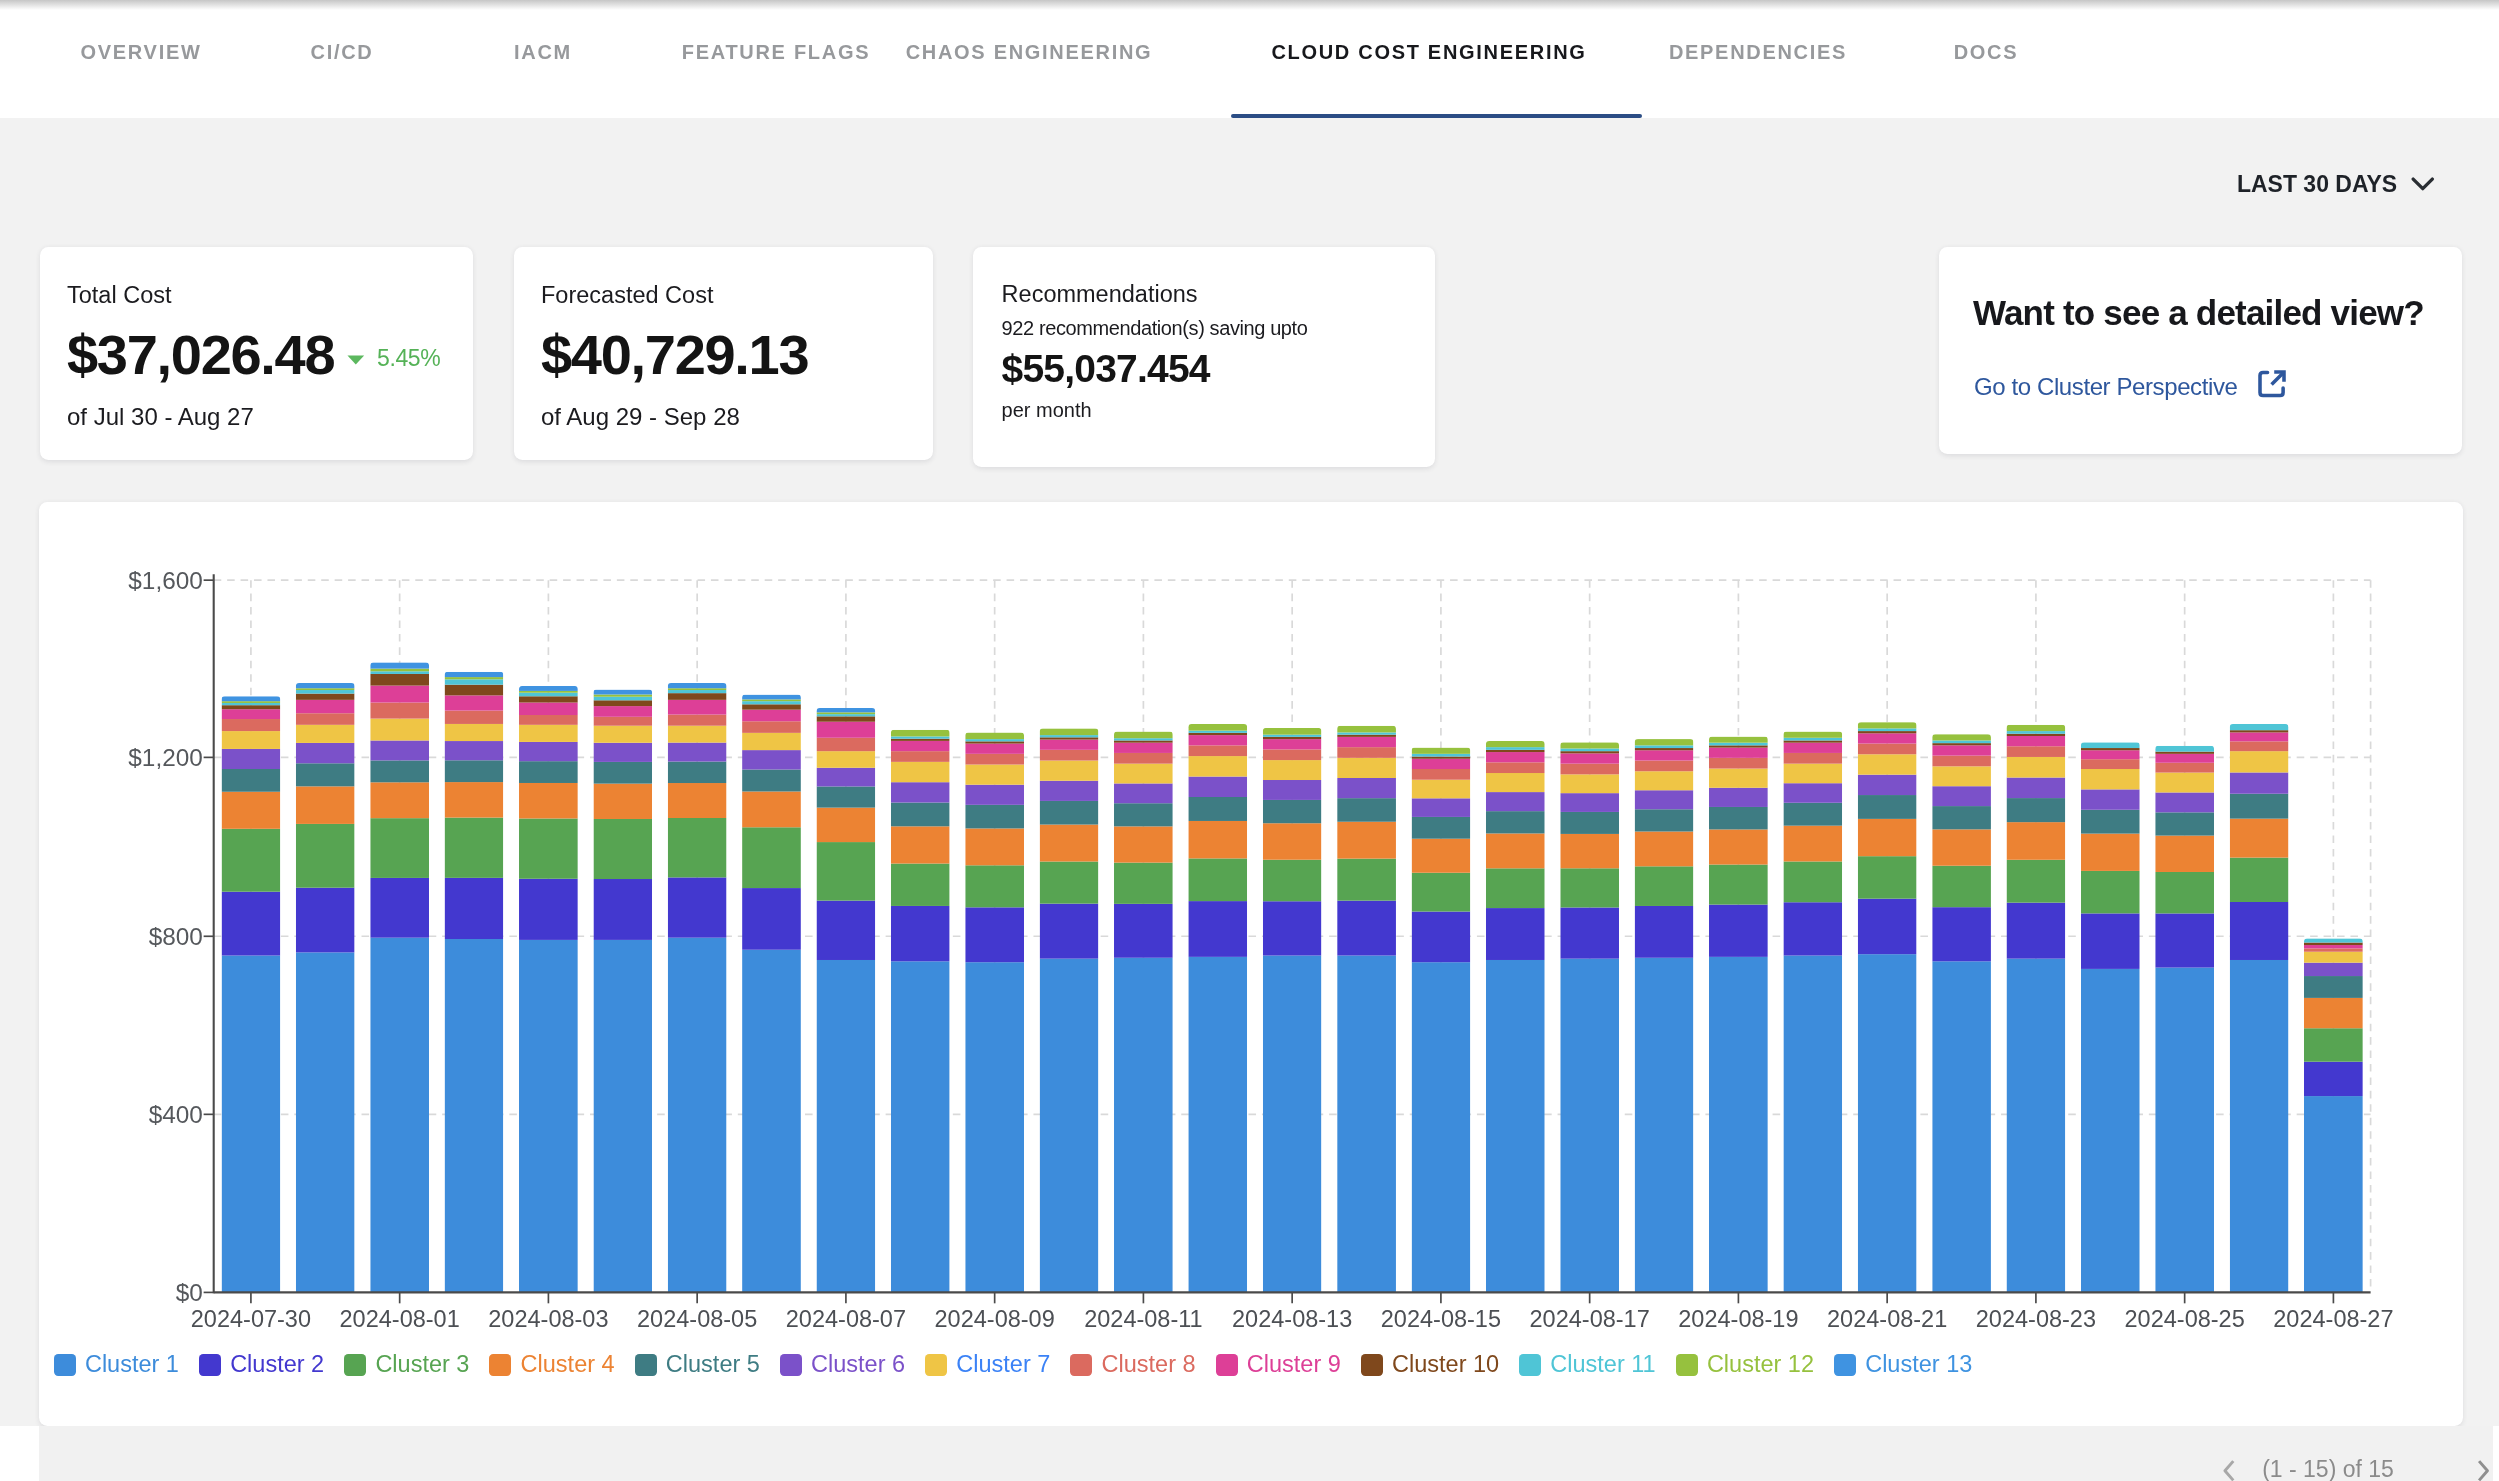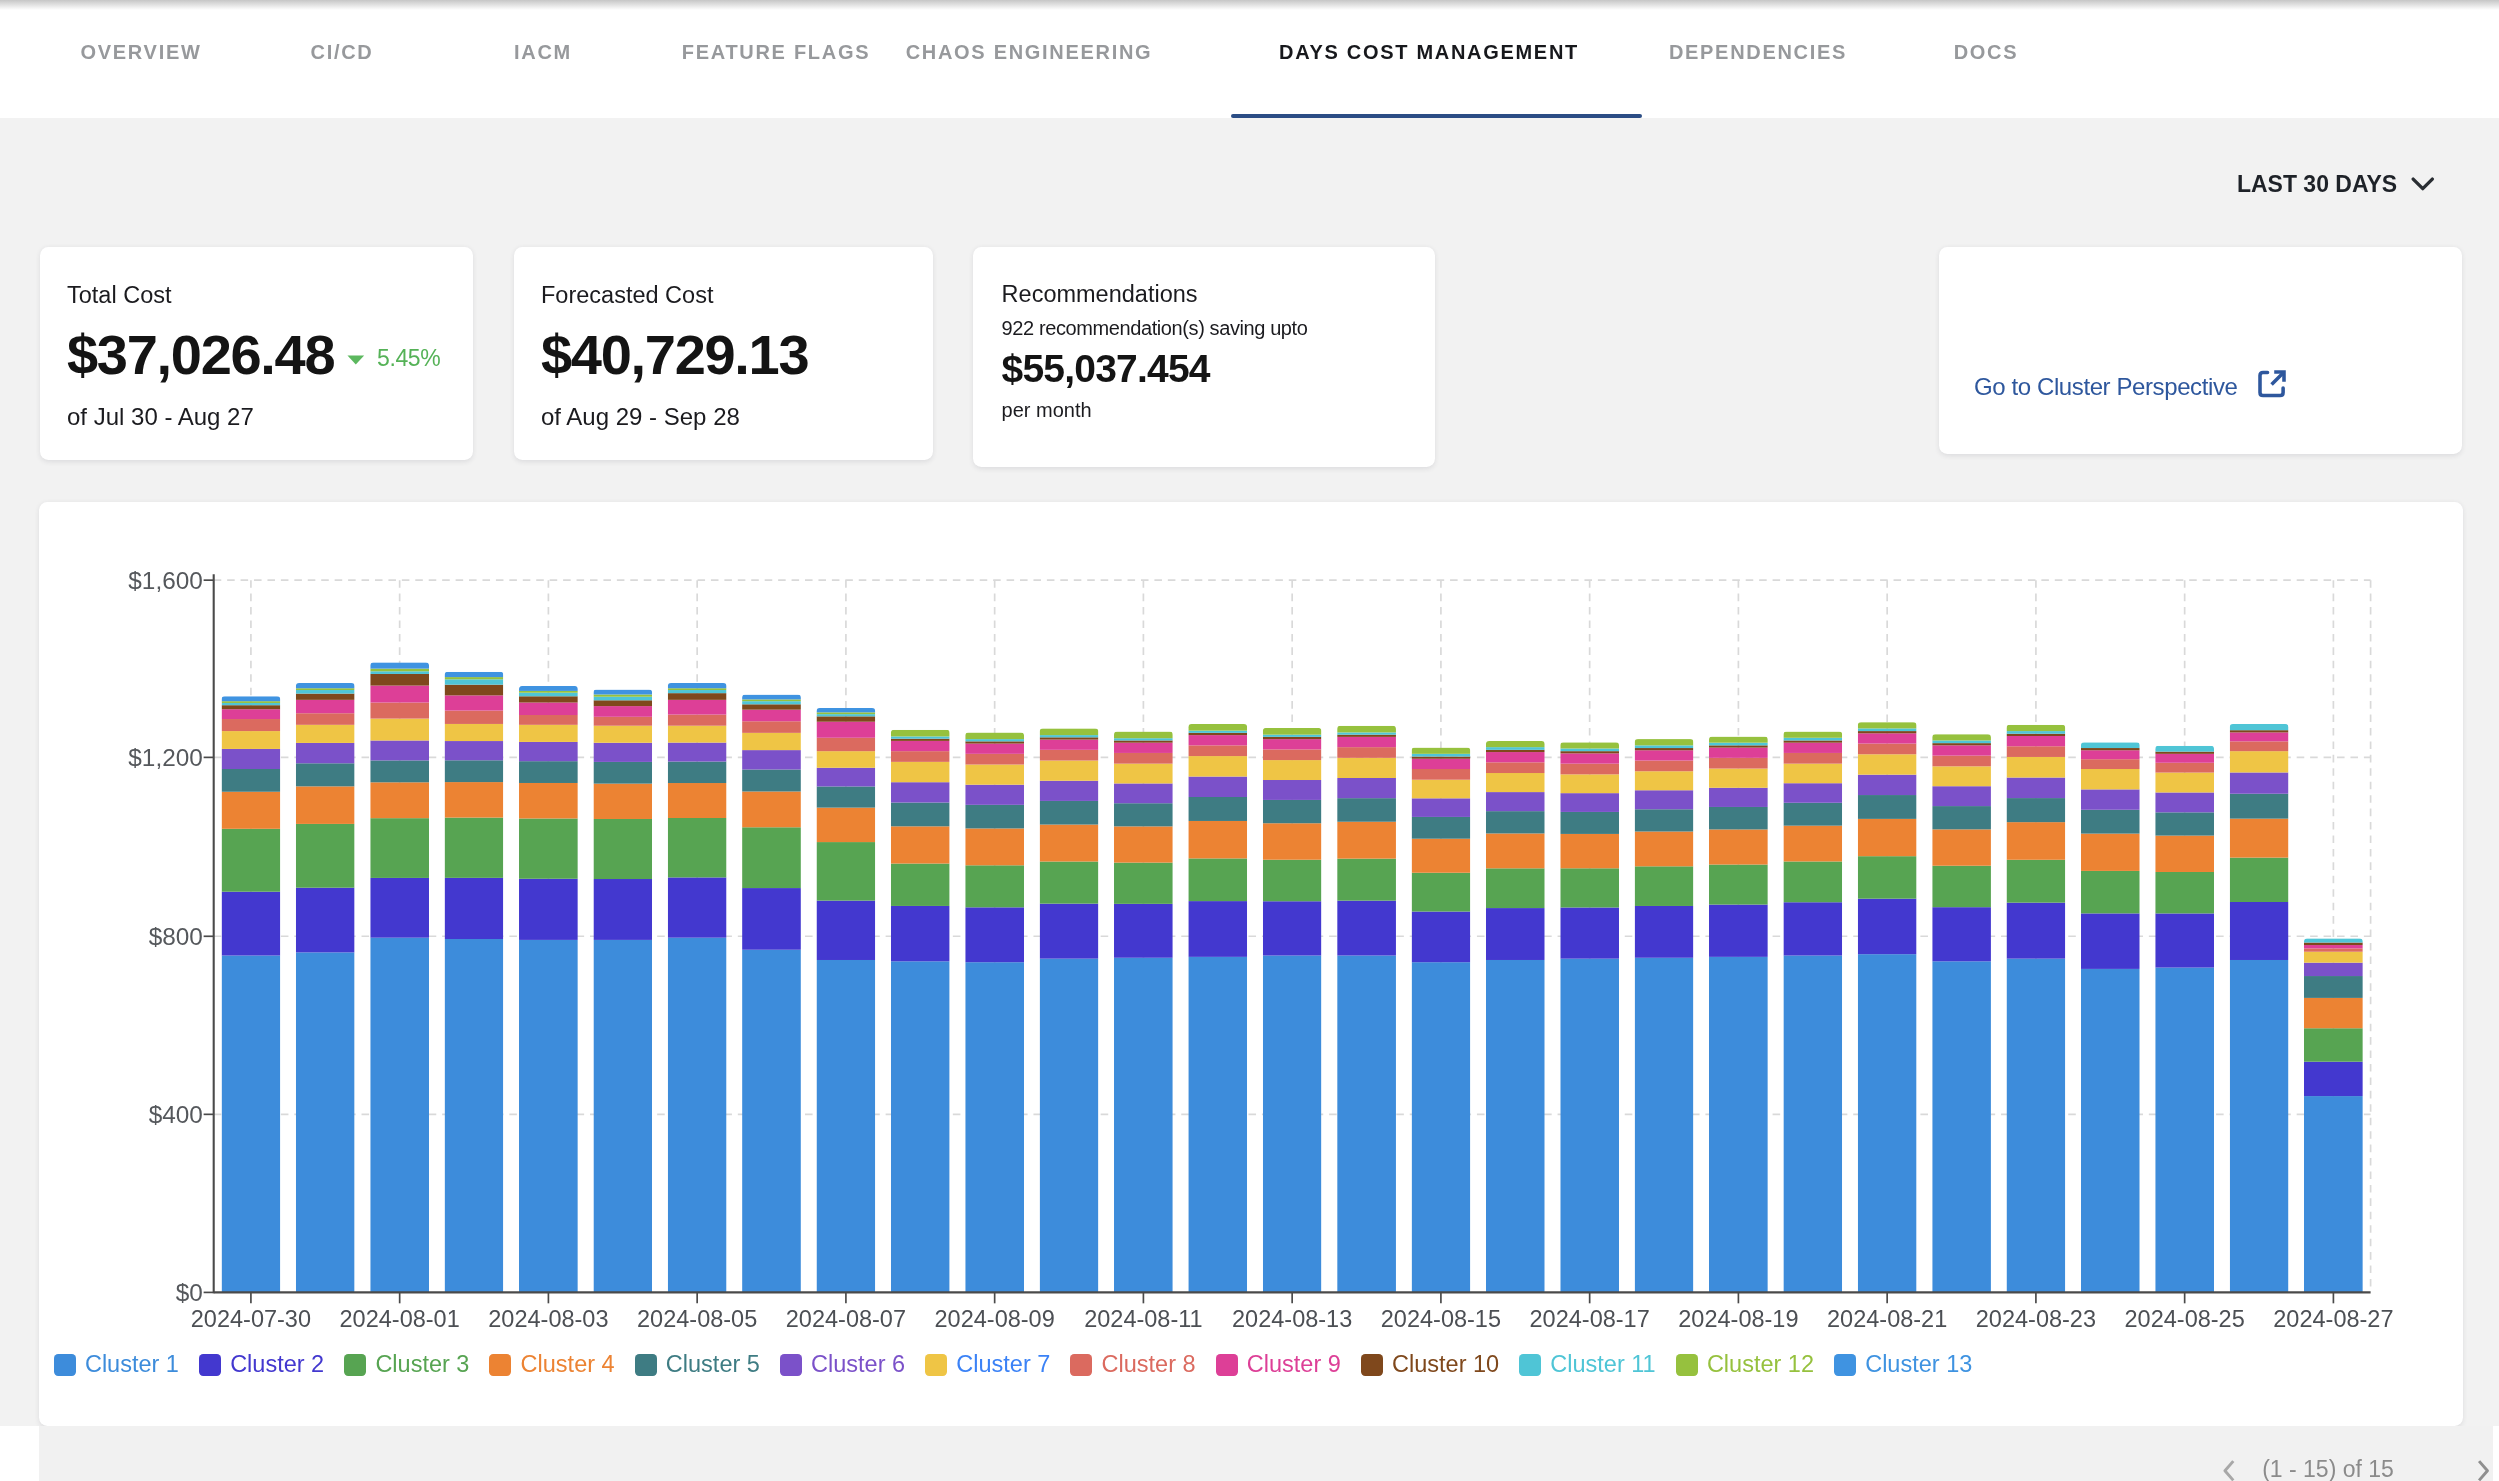--- a/index.html
+++ b/index.html
@@ -31,21 +31,21 @@
 .pgtext { position:absolute; left:2328px; top:1456px; transform:translateX(-50%);
   font-size:23px; color:#8b8b8b; white-space:nowrap; }
 </style></head>
 <body>
 <div class="nav">
   <span class="tab" style="left:141px">OVERVIEW</span>
   <span class="tab" style="left:342px">CI/CD</span>
   <span class="tab" style="left:543px">IACM</span>
   <span class="tab" style="left:776px">FEATURE FLAGS</span>
   <span class="tab" style="left:1029px">CHAOS ENGINEERING</span>
-  <span class="tab active" style="left:1429px">DAYS COST MANAGEMENT</span>
+  <span class="tab active" style="left:1429px">CLOUD COST ENGINEERING</span>
   <span class="tab" style="left:1758px">DEPENDENCIES</span>
   <span class="tab" style="left:1986px">DOCS</span>
   <div class="underline"></div>
 </div>
 <div class="topshadow"></div>
 
 <div class="period">LAST 30 DAYS</div>
 <svg class="abs" style="left:2411px;top:177px" width="23.5" height="15" viewBox="0 0 28 18">
   <path d="M2.5 2.5 L14 14 L25.5 2.5" fill="none" stroke="#2a2e33" stroke-width="4" stroke-linecap="round" stroke-linejoin="round"></path>
 </svg>
@@ -67,20 +67,21 @@
 </div>
 
 <div class="card" style="left:973px;top:247px;width:462px;height:220px">
   <div class="clabel" style="top:34px;left:28.6px">Recommendations</div>
   <div class="abs" style="left:28.6px;top:70px;font-size:20px;letter-spacing:-0.4px;color:#1b1b1f">922 recommendation(s) saving upto</div>
   <div class="abs" style="left:28.6px;top:100px;font-size:39px;font-weight:700;letter-spacing:-0.8px;color:#141414">$55,037.454</div>
   <div class="abs" style="left:28.6px;top:152px;font-size:20px;color:#1b1b1f">per month</div>
 </div>
 
 <div class="card" style="left:1939px;top:247px;width:523px;height:207px">
+  <div class="abs" style="left:34px;top:46px;font-size:35px;font-weight:700;color:#17181c;letter-spacing:-0.8px;white-space:nowrap">Want to see a detailed view?</div>
   <div class="abs" style="left:35px;top:126px;font-size:24px;letter-spacing:-0.4px;color:#2e579d">Go to Cluster Perspective</div>
   <svg class="abs" style="left:317px;top:121px" width="32" height="32" viewBox="0 0 36 36">
     <path d="M13 5 H8 q-3.5 0 -3.5 3.5 v19 q0 3.5 3.5 3.5 h19 q3.5 0 3.5 -3.5 v-5" fill="none" stroke="#2e579d" stroke-width="4" stroke-linecap="round"></path>
     <path d="M20.5 4.5 h11 v11" fill="none" stroke="#2e579d" stroke-width="4"></path>
     <path d="M31 5 L17.5 18.5" stroke="#2e579d" stroke-width="4"></path>
   </svg>
 </div>
 
 <div class="card" style="left:39px;top:502px;width:2424px;height:924px">
 <svg width="2424" height="924" viewBox="0 0 2886 1100" style="position:absolute;left:0;top:0">

